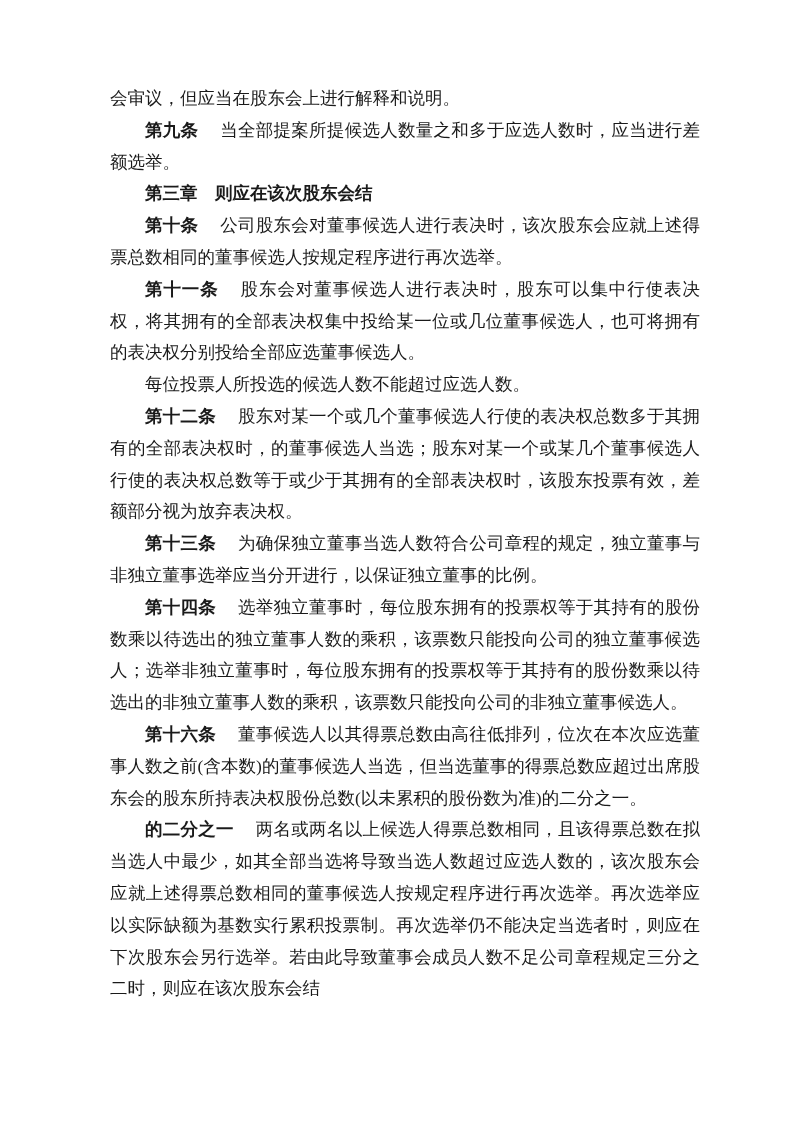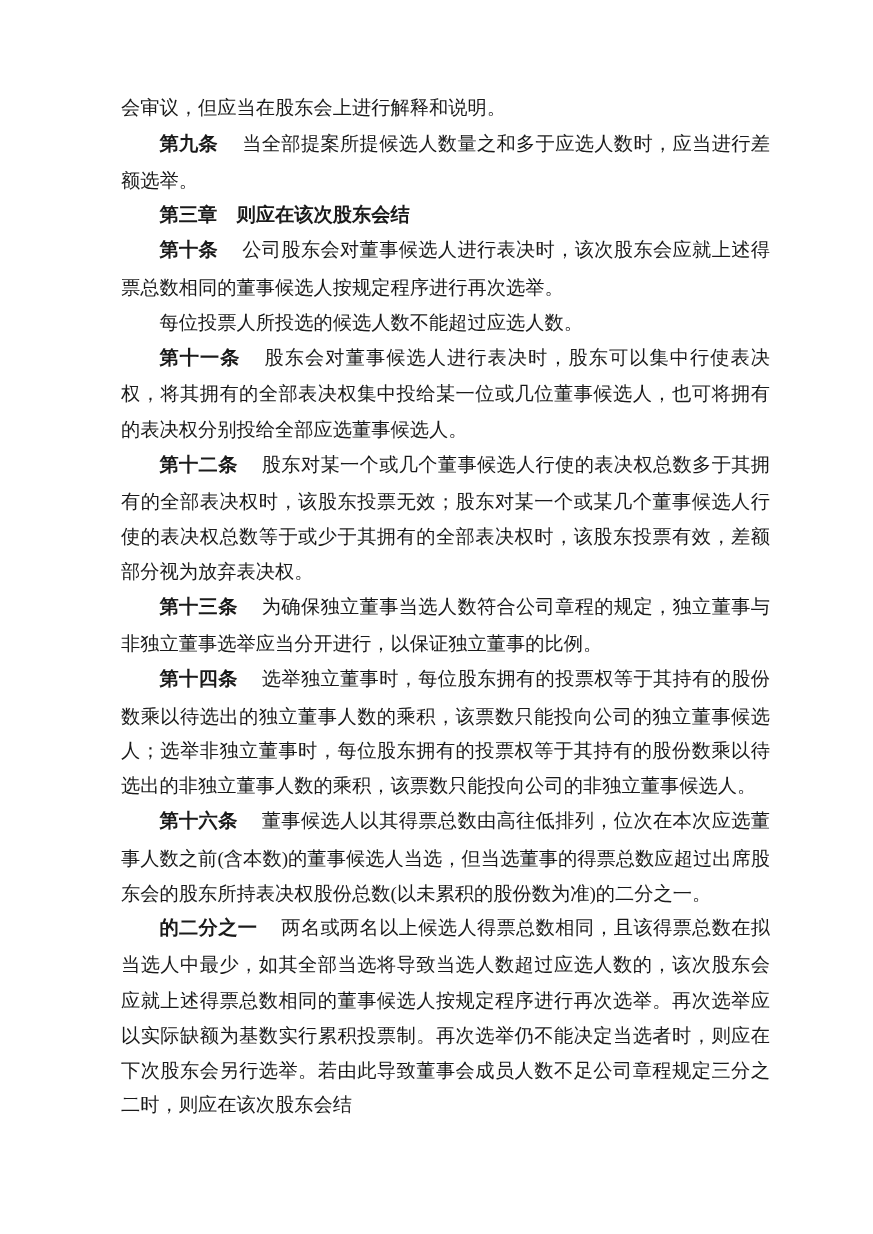--- a/index.html
+++ b/index.html
@@ -28,21 +28,21 @@
     line-height: 31.8px;
     text-align: justify;
     text-indent: 2em;
     word-break: break-all;
   }
   .content p.no-indent {
     text-indent: 0;
   }
   .article-num {
     font-weight: 700;
-    font-family: Liberation Mono, monospace;
+    font-family: Liberation Sans, sans-serif;
     margin-right: 1.25em;
   }
   .chapter-heading {
     margin: 7px 0 6px 0;
     font-size: 18px;
     line-height: 31.8px;
     font-weight: 700;
     font-family: "Liberation Sans", "DejaVu Sans", sans-serif;
     text-align: center;
     text-indent: 0;
@@ -55,25 +55,25 @@
   <div class="content">
 
     <p class="no-indent"><span>会审议，但应当在股东会上进行解释和说明。</span></p>
 
     <p><span class="article-num">第九条</span><span>当全部提案所提候选人数量之和多于应选人数时，应当进行差额选举。</span></p>
 
     <p class="chapter-heading">第三章　则应在该次股东会结</p>
 
     <p><span class="article-num">第十条</span><span>公司股东会对董事候选人进行表决时，该次股东会应就上述得票总数相同的董事候选人按规定程序进行再次选举。</span></p>
 
+    <p><span class="article-num">第十一条</span><span>股东会对董事候选人进行表决时，股东可以集中行使表决权，将其拥有的全部表决权集中投给某一位或几位董事候选人，也可将拥有的表决权分别投给全部应选董事候选人。</span></p>
+
     <p><span>每位投票人所投选的候选人数不能超过应选人数。</span></p>
 
-    <p><span class="article-num">第十一条</span><span>股东会对董事候选人进行表决时，股东可以集中行使表决权，将其拥有的全部表决权集中投给某一位或几位董事候选人，也可将拥有的表决权分别投给全部应选董事候选人。</span></p>
-
-    <p><span class="article-num">第十二条</span><span>股东对某一个或几个董事候选人行使的表决权总数多于其拥有的全部表决权时，该股东投票无效；股东对某一个或某几个董事候选人行使的表决权总数等于或少于其拥有的全部表决权时，该股东投票有效，差额部分视为放弃表决权。</span></p>
+    <p><span class="article-num">第十二条</span><span>股东对某一个或几个董事候选人行使的表决权总数多于其拥有的全部表决权时，的董事候选人当选；股东对某一个或某几个董事候选人行使的表决权总数等于或少于其拥有的全部表决权时，该股东投票有效，差额部分视为放弃表决权。</span></p>
 
     <p><span class="article-num">第十三条</span><span>为确保独立董事当选人数符合公司章程的规定，独立董事与非独立董事选举应当分开进行，以保证独立董事的比例。</span></p>
 
     <p><span class="article-num">第十四条</span><span>选举独立董事时，每位股东拥有的投票权等于其持有的股份数乘以待选出的独立董事人数的乘积，该票数只能投向公司的独立董事候选人；选举非独立董事时，每位股东拥有的投票权等于其持有的股份数乘以待选出的非独立董事人数的乘积，该票数只能投向公司的非独立董事候选人。</span></p>
 
 
     <p><span class="article-num">第十六条</span><span>董事候选人以其得票总数由高往低排列，位次在本次应选董事人数之前(含本数)的董事候选人当选，但当选董事的得票总数应超过出席股东会的股东所持表决权股份总数(以未累积的股份数为准)的二分之一。</span></p>
 
     <p><span class="article-num">的二分之一</span><span>两名或两名以上候选人得票总数相同，且该得票总数在拟当选人中最少，如其全部当选将导致当选人数超过应选人数的，该次股东会应就上述得票总数相同的董事候选人按规定程序进行再次选举。再次选举应以实际缺额为基数实行累积投票制。再次选举仍不能决定当选者时，则应在下次股东会另行选举。若由此导致董事会成员人数不足公司章程规定三分之二时，则应在该次股东会结</span></p>
 

